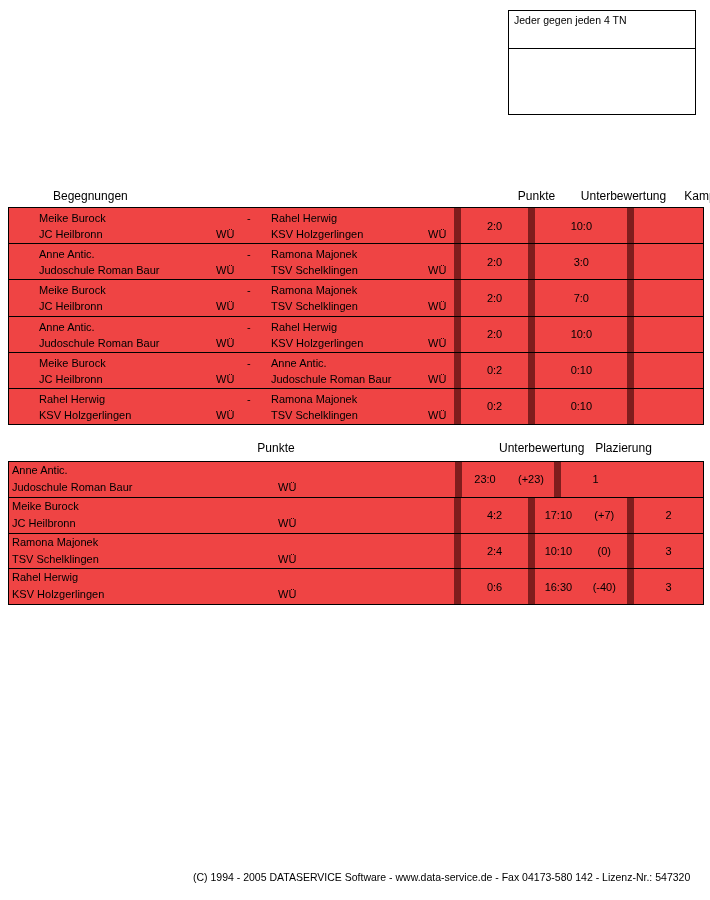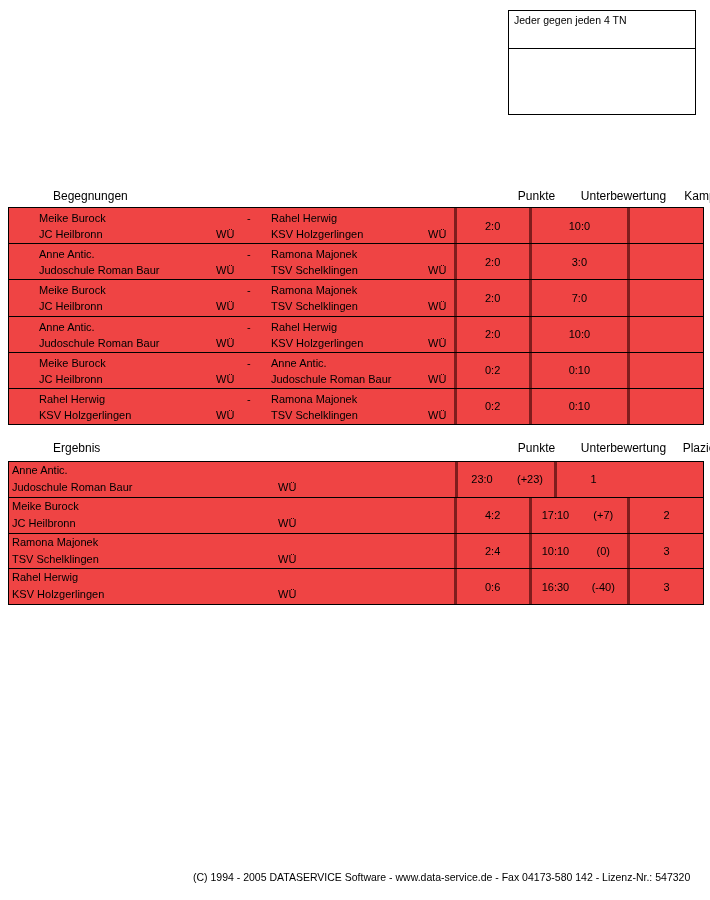--- a/index.html
+++ b/index.html
@@ -34,21 +34,21 @@
   .dtable{
     position:absolute;left:8px;width:696px;
     border:1px solid #000;box-sizing:border-box;
     display:flex;flex-direction:column;background:#ef4444;
   }
   #matches-table{top:207px;height:218px;}
   #results-table{top:461px;height:144px;}
   .trow{flex:1;display:flex;min-height:0;}
   .trow + .trow{border-top:1px solid #000;}
   .cell{box-sizing:border-box;}
-  .cell + .cell{border-left:3px solid #7f1d1d;}
+  .cell + .cell{border-left:7px solid #7f1d1d;}
   .c-names{width:446px;position:relative;}
   .c-pts{width:75px;display:flex;align-items:center;justify-content:center;}
   .c-sub{width:99px;display:flex;align-items:center;justify-content:center;}
   .c-last{width:76px;display:flex;align-items:center;justify-content:center;}
   .c-sub.split{justify-content:flex-start;}
   .half{width:50%;text-align:center;}
   
   .c-names span{position:absolute;white-space:nowrap;}
   .mn1{left:30px;top:4px;}
   .mdash{left:238px;top:4px;}
@@ -203,21 +203,20 @@
     <div class="cell c-sub">
       <span>0:10</span>
     </div>
     <div class="cell c-last">
       <span></span>
     </div>
   </div>
 </div>
 
 <div class="section-head" id="results-head">
-  <div class="title">Ergebnis</div>
   <div class="col">Punkte</div>
   <div class="col">Unterbewertung</div>
   <div class="col">Plazierung</div>
 </div>
 
 <div class="dtable" id="results-table">
   <div class="trow">
     <div class="cell c-names">
       <span class="rn">Anne Antic.</span>
       <span class="rc">Judoschule Roman Baur</span>

